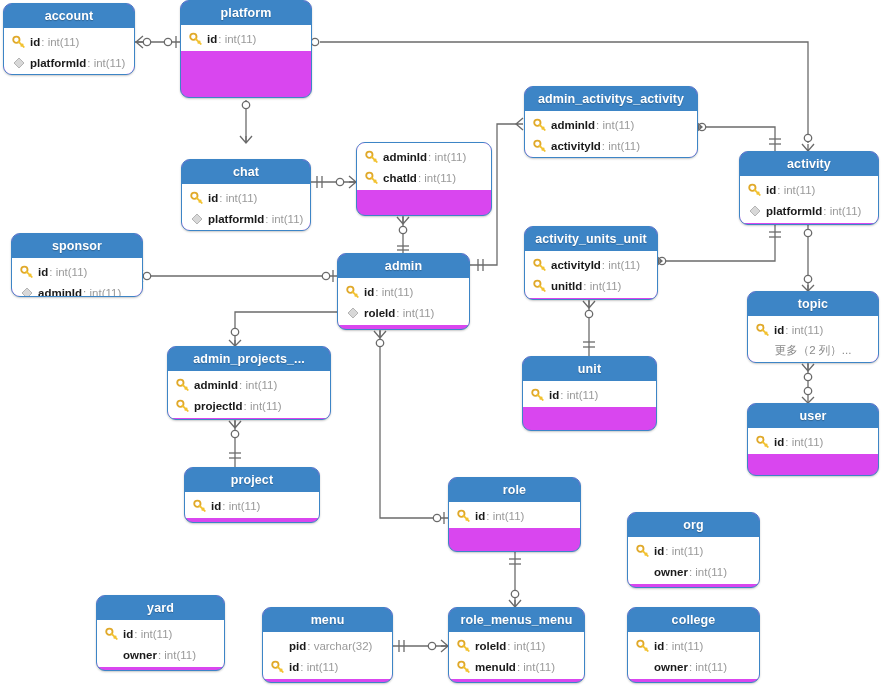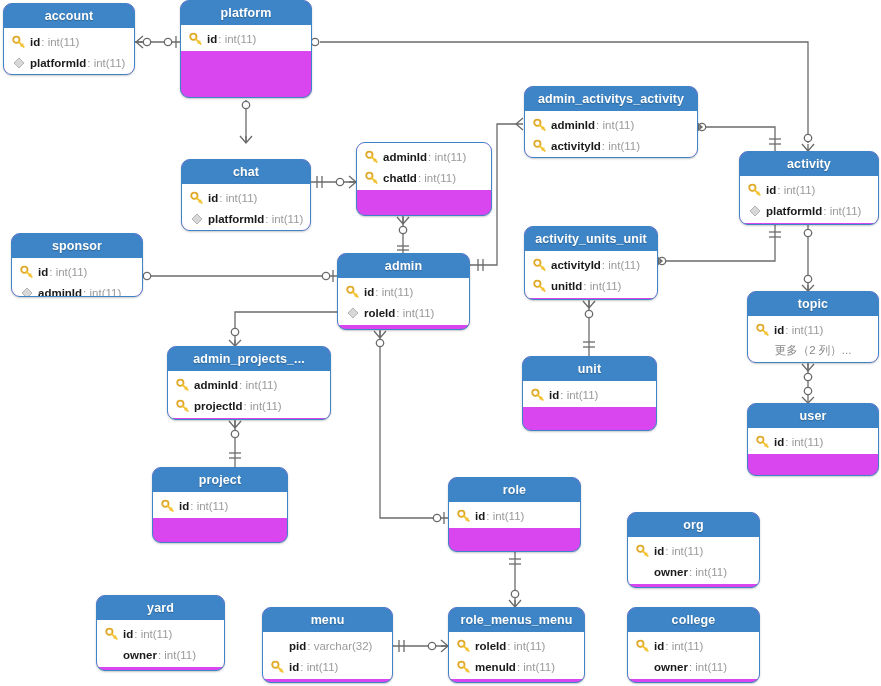--- a/index.html
+++ b/index.html
@@ -551,21 +551,21 @@
                 <circle cx="5" cy="5.4" r="1.3" fill="#ffffff"></circle>
                 <path d="M7.3,7.6 L13.4,13.6" stroke="#f2c230" stroke-width="2.2" stroke-linecap="round"></path>
                 <path d="M10.6,12.3 L12.2,10.7" stroke="#f2c230" stroke-width="2" stroke-linecap="round"></path>
               </svg>
             </span>
             <span class="field-name">id</span>
             <span class="field-type">: <span>int(11)</span></span>
           </div>
         </div>
       </div>
-      <div class="entity" style="left: 152px; top: 467px; width: 136px; height: 76px;">
+      <div class="entity" style="left: 184px; top: 467px; width: 136px; height: 56px;">
         <div class="entity-header">project</div>
         <div class="entity-body">
           <div class="field-row">
             <span class="field-icon">
               <svg width="14" height="14" viewBox="0 0 16 16" aria-hidden="true">
                 <circle cx="5" cy="5.4" r="3.6" fill="none" stroke="#e0a92a" stroke-width="2.1"></circle>
                 <circle cx="5" cy="5.4" r="1.3" fill="#ffffff"></circle>
                 <path d="M7.3,7.6 L13.4,13.6" stroke="#f2c230" stroke-width="2.2" stroke-linecap="round"></path>
                 <path d="M10.6,12.3 L12.2,10.7" stroke="#f2c230" stroke-width="2" stroke-linecap="round"></path>
               </svg>

